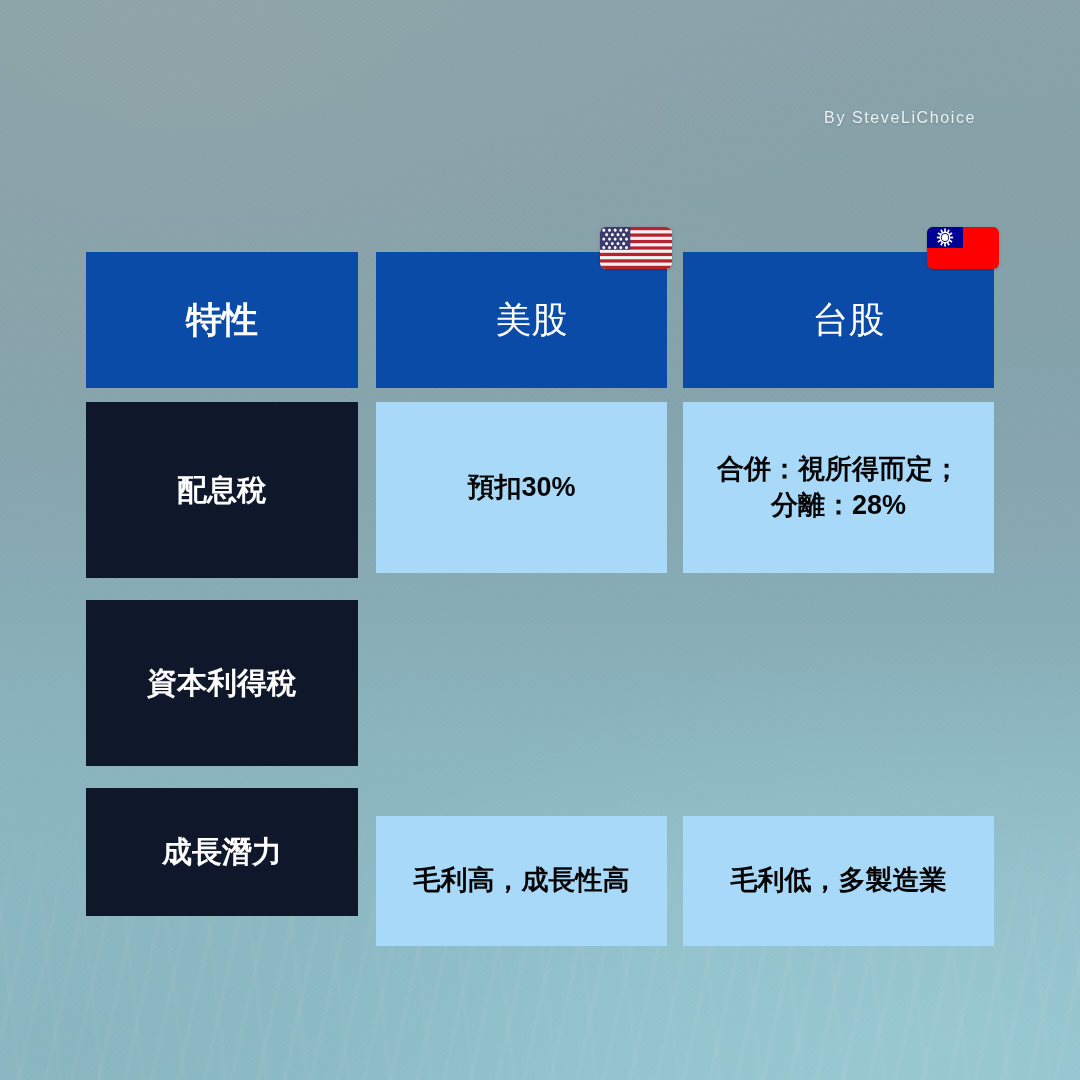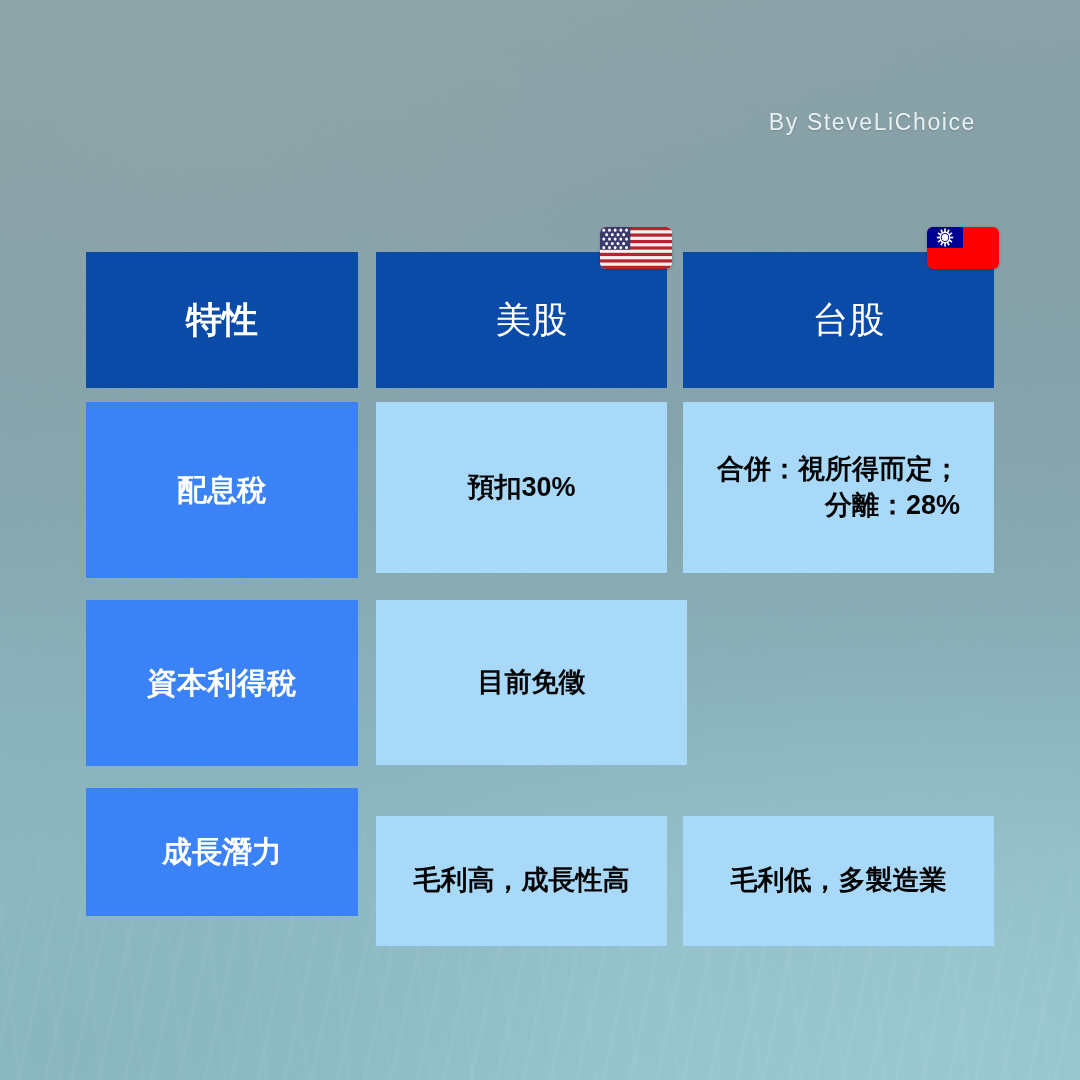--- a/index.html
+++ b/index.html
@@ -81,21 +81,21 @@
         rgba(255,255,255,0.04) 0px,
         rgba(0,0,0,0.03) 2px,
         rgba(0,0,0,0.00) 5px);
   }
 
   
   .watermark {
     position: absolute;
     right: 104px;
     top: 109px;
-    font-size: 23px;
+    font-size: 16px;
     letter-spacing: 1.6px;
     color: rgba(243,248,250,0.92);
     font-weight: 400;
     white-space: nowrap;
     text-shadow: 0 1px 2px rgba(60,80,88,0.30);
   }
 
   
   .table {
     position: absolute;
@@ -116,21 +116,21 @@
     position: relative;
   }
   .cell .txt {
     line-height: 1.32;
     white-space: pre-line;
   }
 
   
   .col-feature { width: 272px; margin-right: 18px; }
   .col-us      { width: 291px; margin-right: 16px; }
-  .col-tw      { width: 311px; text-align: right; }
+  .col-tw      { width: 311px; }
 
   
   .row-head { margin-bottom: 14px; }
   .row-head .cell {
     height: 136px;
     background: #0b4ba8;
     color: #ffffff;
   }
   .row-head .col-us,
   .row-head .col-tw { height: 136px; padding-left: 20px; }
@@ -138,21 +138,21 @@
     font-size: 36px;
     font-weight: 400;
   }
   .row-head .col-feature .txt { font-weight: 700; }
 
   
   .row-body { margin-bottom: 22px; }
   .row-body:last-child { margin-bottom: 0; }
 
   .cell-label {
-    background: #3b82f6;
+    background: #0f172a;
     color: #ffffff;
   }
   .cell-data {
     background: #a8d9f8;
     color: #050505;
   }
   .row-body .txt {
     font-size: 27px;
     font-weight: 700;
   }
@@ -277,23 +277,20 @@
       <div class="cell col-tw cell-data">
         <span class="txt">合併：視所得而定；
 分離：28%</span>
       </div>
     </div>
 
     <div class="row row-body r2">
       <div class="cell col-feature cell-label">
         <span class="txt">資本利得稅</span>
       </div>
-      <div class="cell col-tw cell-data">
-        <span class="txt">目前免徵</span>
-      </div>
     </div>
 
     <div class="row row-body r3">
       <div class="cell col-feature cell-label">
         <span class="txt">成長潛力</span>
       </div>
       <div class="cell col-us cell-data">
         <span class="txt">毛利高，成長性高</span>
       </div>
       <div class="cell col-tw cell-data">

